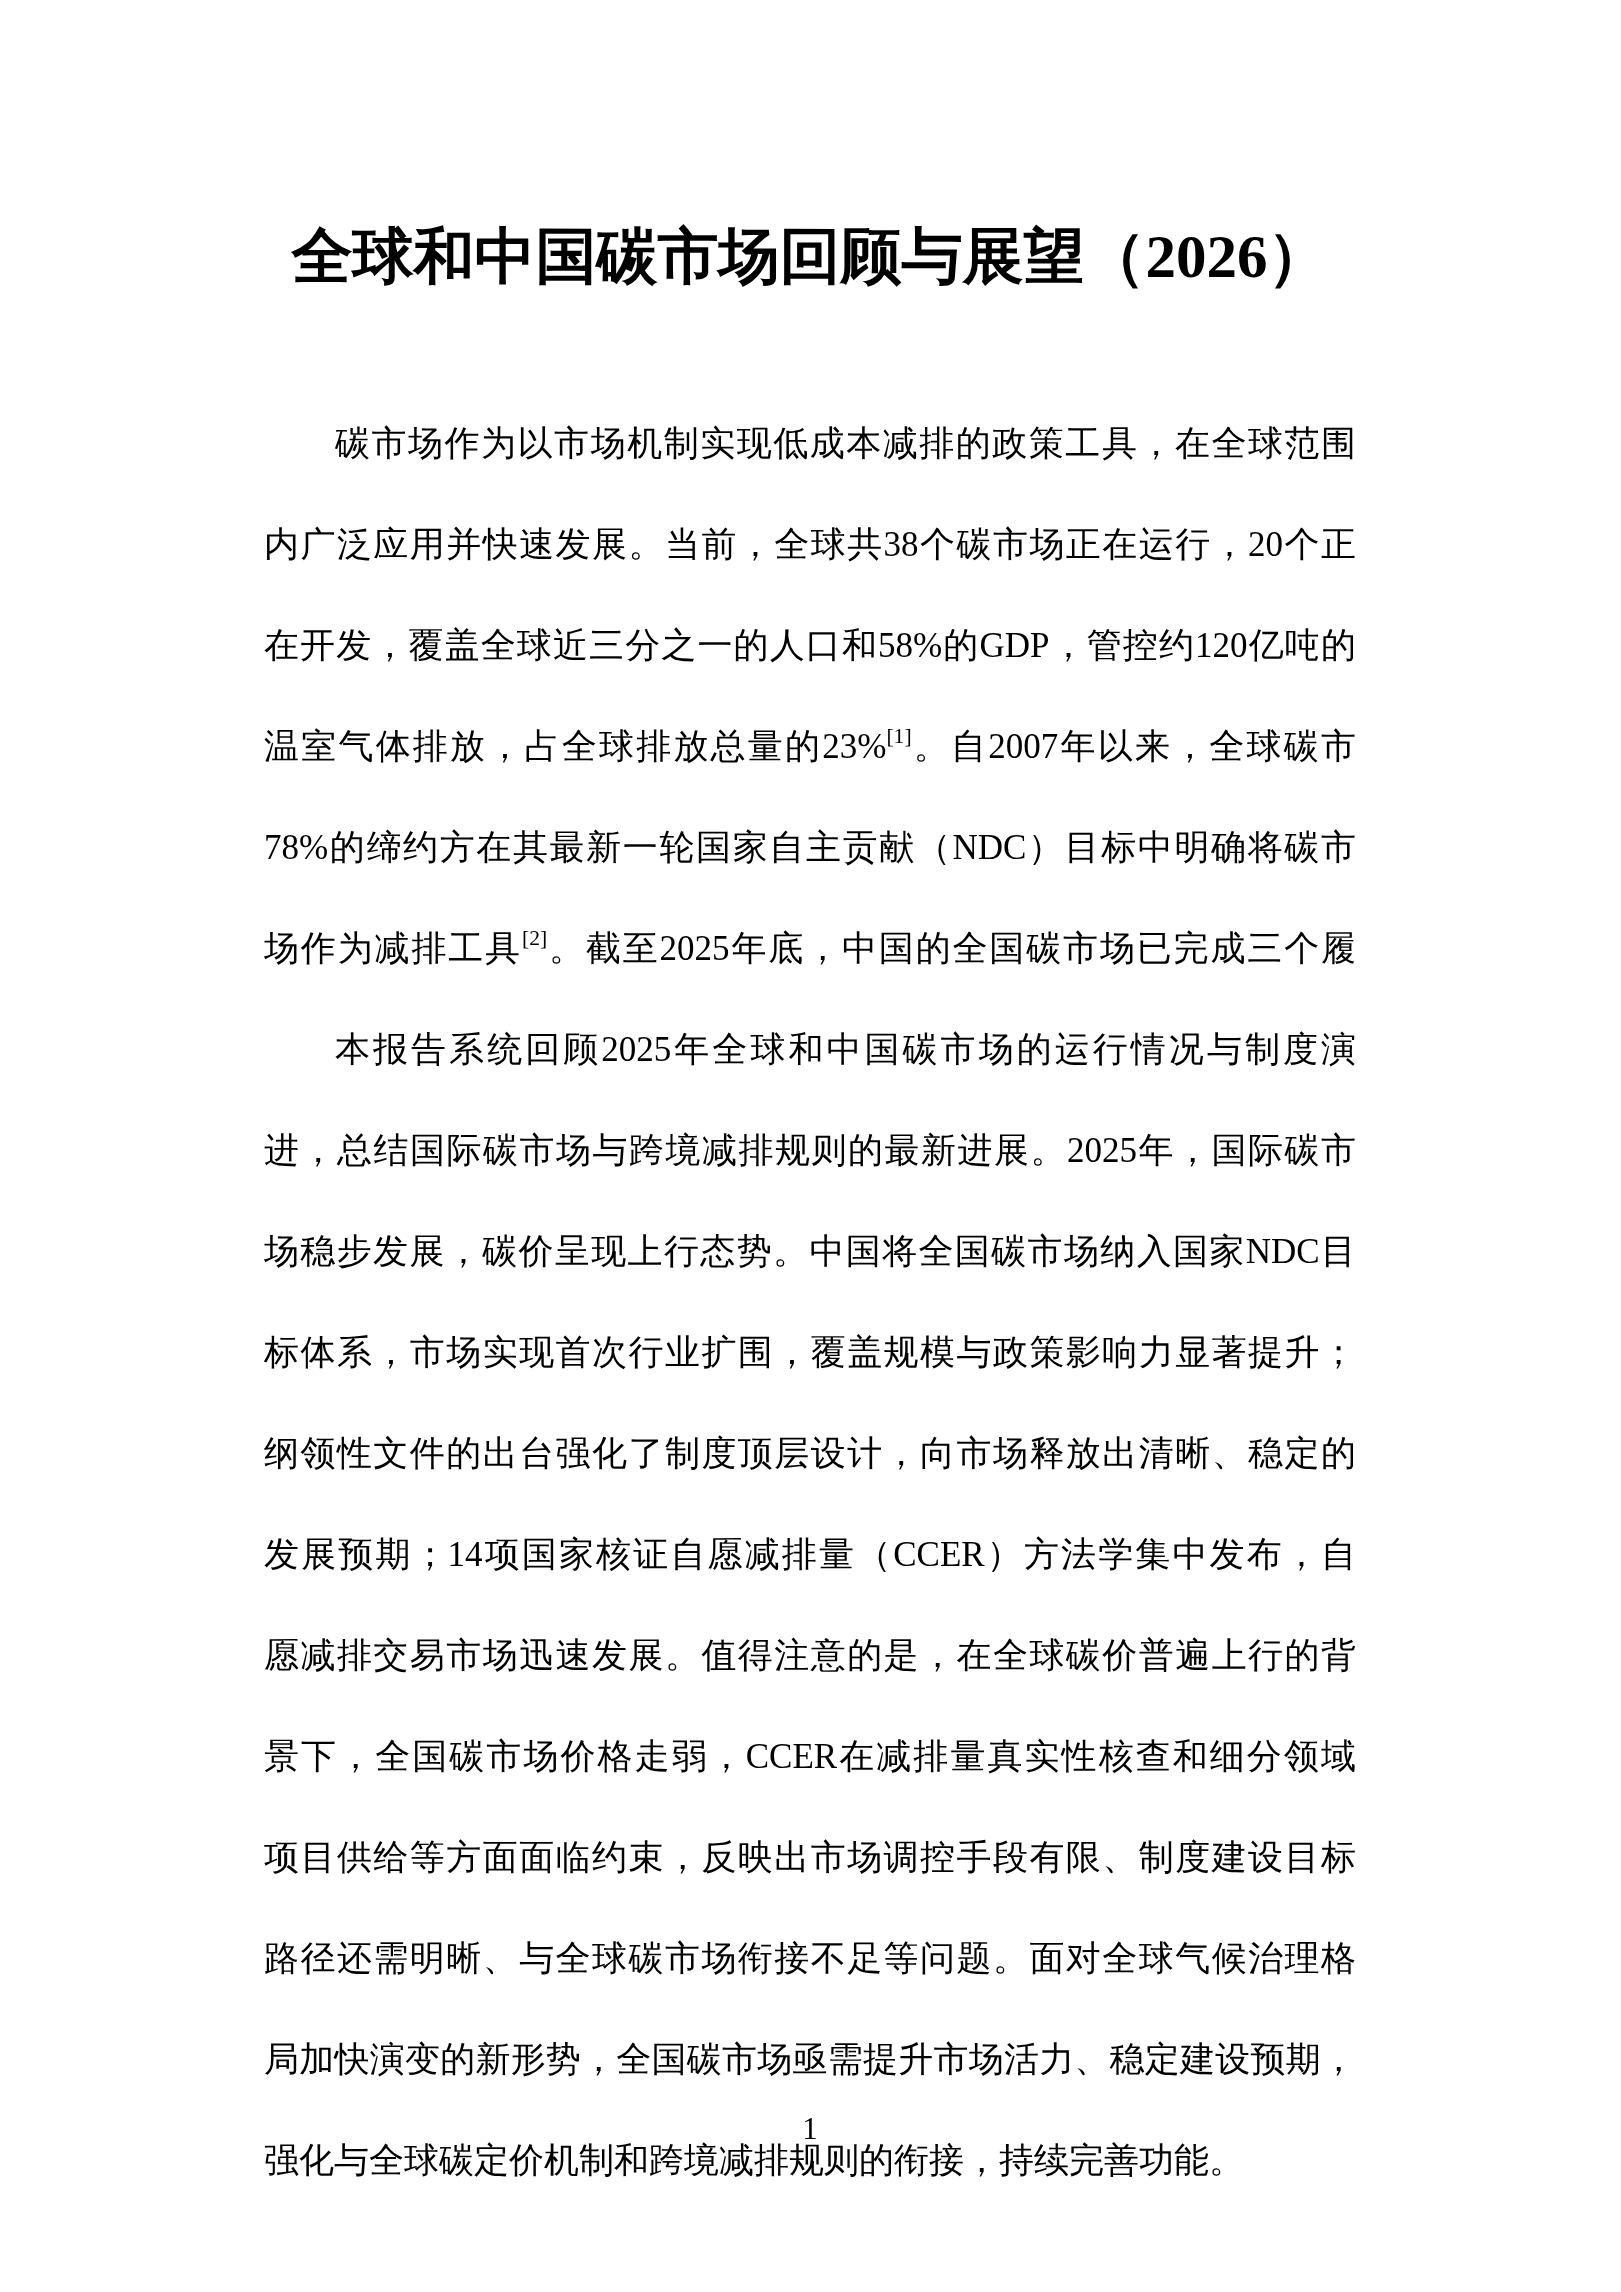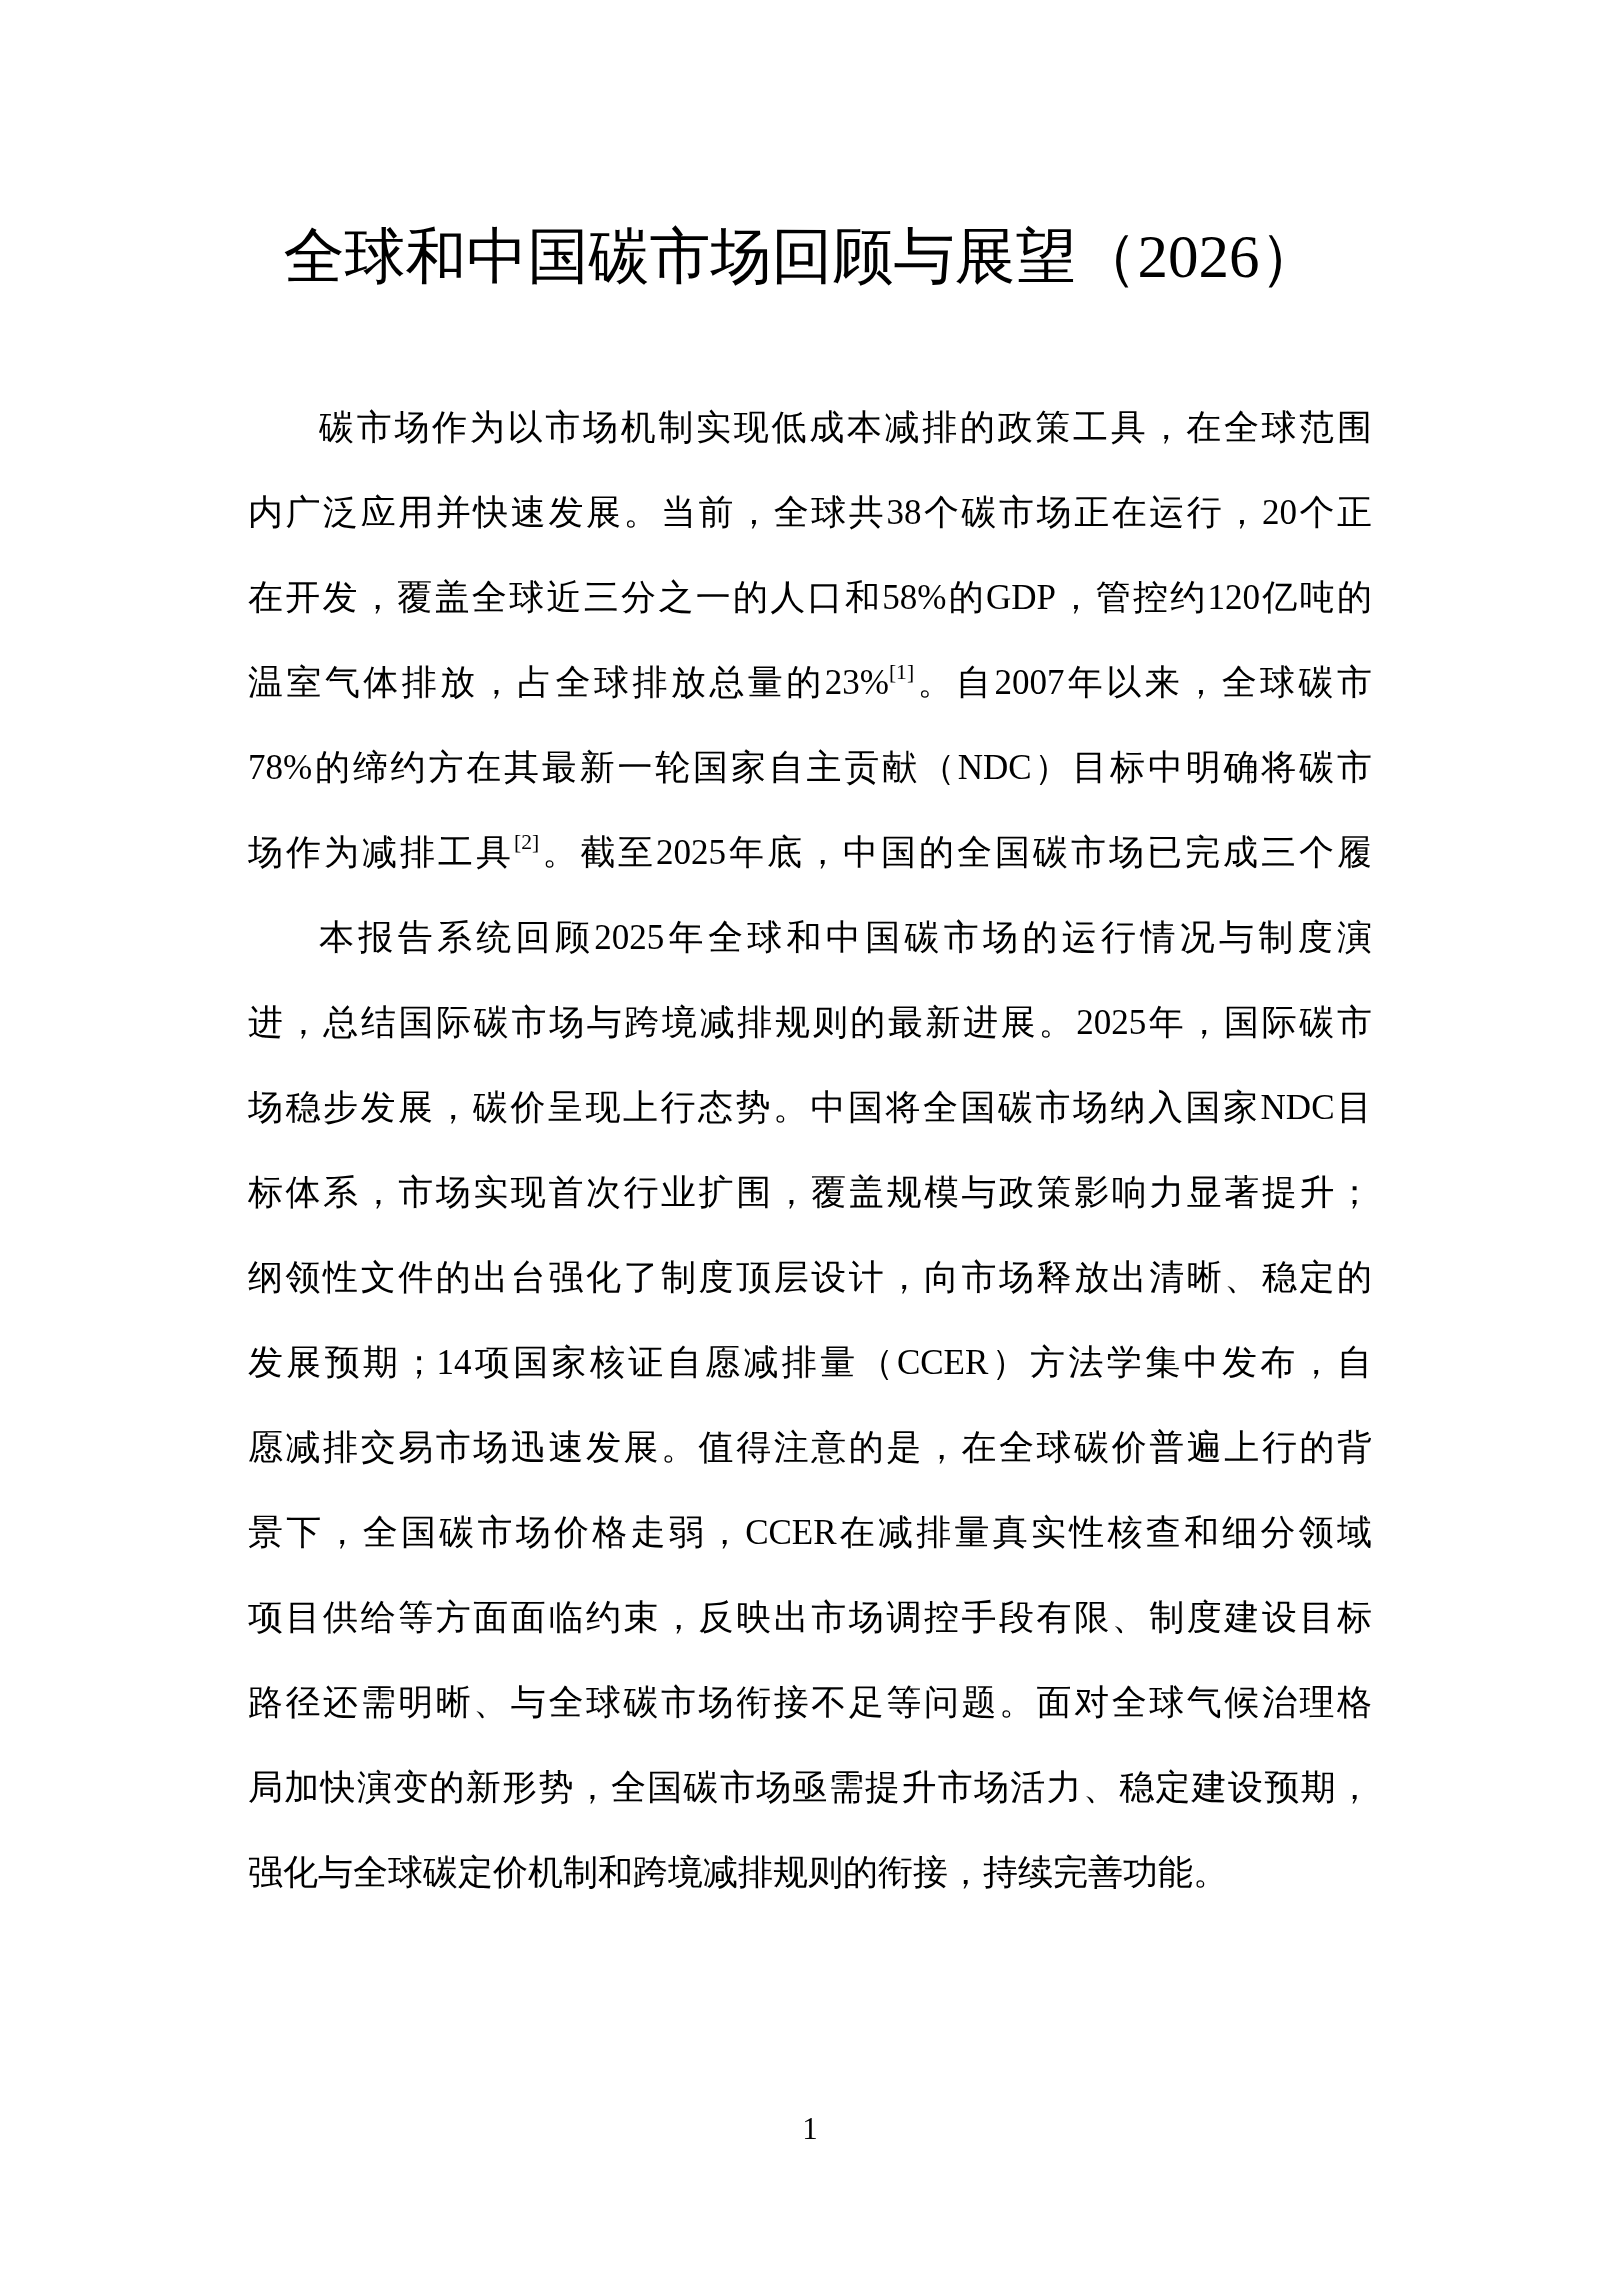--- a/index.html
+++ b/index.html
@@ -11,39 +11,39 @@
     position: relative;
     width: 1621px;
     height: 2293px;
     background: #ffffff;
     color: #000000;
     font-family: "Liberation Serif", "DejaVu Serif", serif;
     overflow: hidden;
   }
   .title {
     position: absolute;
-    left: 240px;
+    left: 248px;
     top: 222px;
     width: 1124px;
     margin: 0;
     font-size: 61px;
     line-height: 69px;
-    font-weight: normal;
+    font-weight: bold;
     text-align: center;
     white-space: nowrap;
   }
   .body-text {
     position: absolute;
     left: 248px;
     top: 385px;
     width: 1124px;
     font-size: 35px;
   }
   .line {
-    margin: 0;
+    margin: 16px;
     padding: 0;
     height: 85px;
     line-height: 85px;
     text-align: justify;
     overflow: hidden;
   }
   .stretch {
     text-align-last: justify;
     -moz-text-align-last: justify;
   }

